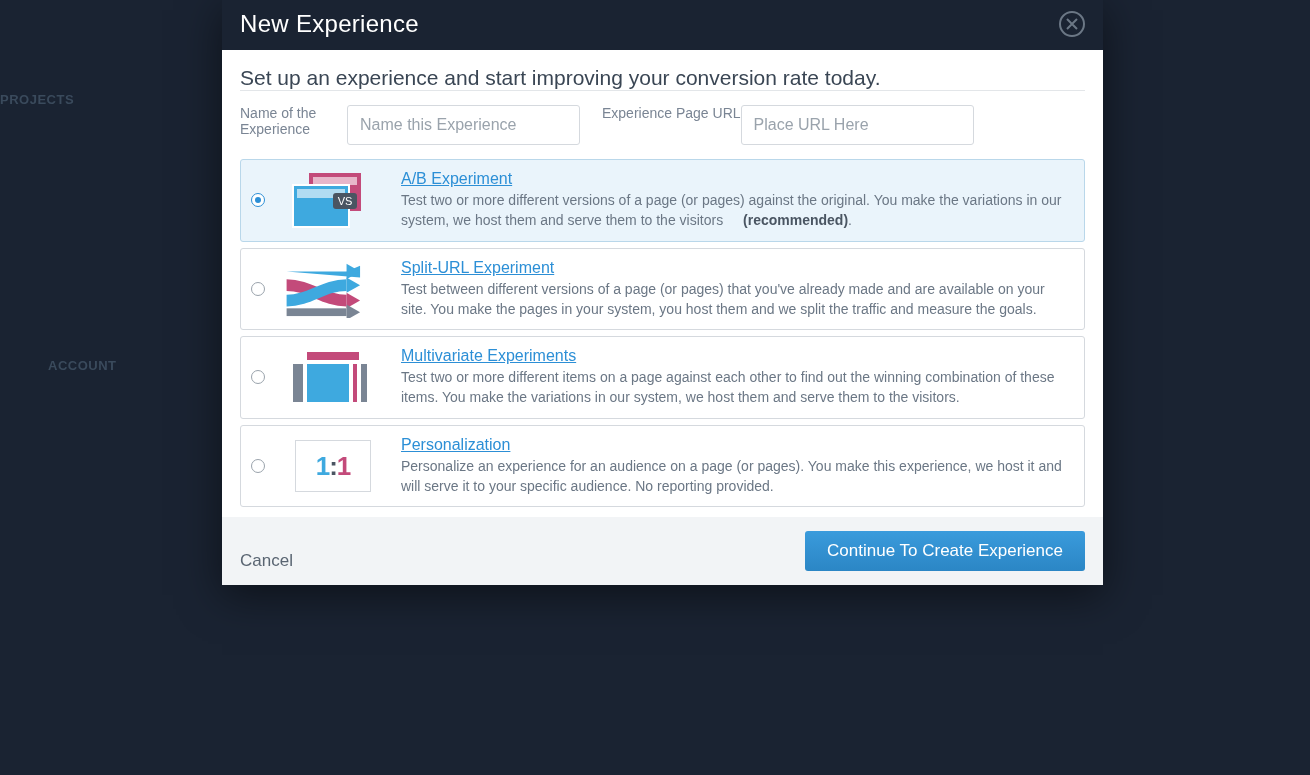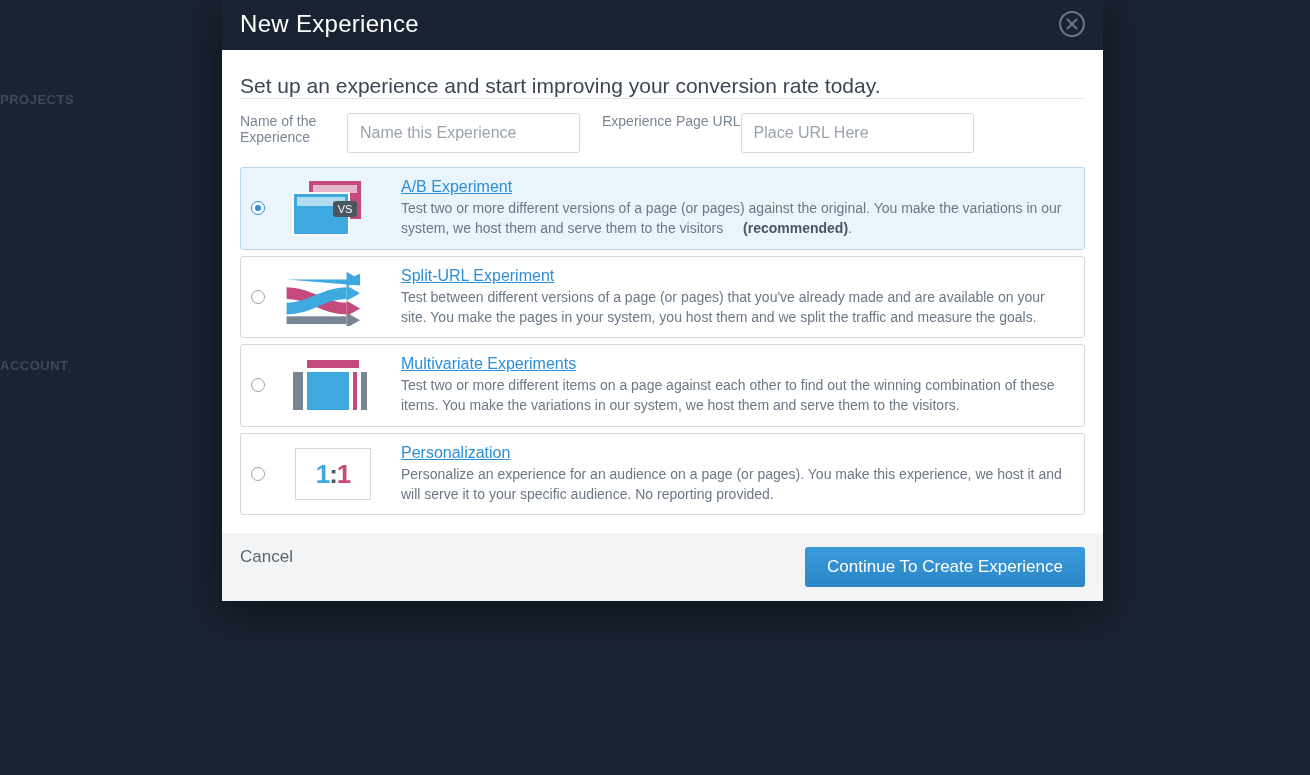--- a/index.html
+++ b/index.html
@@ -25,21 +25,20 @@
   }
   .modal {
     position: absolute;
     left: 222px;
     top: 0;
     width: 881px;
     background: #fff;
     display: flex;
     flex-direction: column;
     box-shadow: 0 10px 40px rgba(0,0,0,0.5);
-    gap: 8px;
   }
   .modal-header {
     background: #1a2332;
     color: #fff;
     padding: 10px 18px 12px 18px;
     display: flex;
     align-items: center;
     justify-content: space-between;
   }
   .modal-title {
@@ -148,21 +147,21 @@
   .opt-desc {
     font-size: 14px;
     color: #6b7785;
     line-height: 1.45;
   }
   .opt-desc strong { color: #4a5562; font-weight: 700; margin-left: 16px; }
   .modal-footer {
     background: #f2f4f6;
     padding: 14px 18px;
     display: flex;
-    align-items: flex-start;
+    align-items: flex-end;
     justify-content: space-between;
   }
   .cancel-btn {
     color: #5a6572;
     font-size: 17px;
     cursor: pointer;
     background: none;
     border: none;
     font-family: inherit;
   }
@@ -186,21 +185,21 @@
     font-size: 26px; font-weight: 700; letter-spacing: -1px;
   }
   .personal-box .c1 { color: #3ea9df; }
   .personal-box .c2 { color: #c34a7a; }
 </style>
 </head>
 <body>
 
 <div class="backdrop">
   <div class="bg-hint" style="left:0; top:92px;">PROJECTS</div>
-  <div class="bg-hint" style="left:0; top:358px;">ACCOUNT</div>
+  <div class="bg-hint" style="left:0; top:358px;padding-left:48px;">ACCOUNT</div>
 </div>
 
 <div class="modal">
 
   <div class="modal-header">
     <div class="modal-title">New Experience</div>
     <div class="close-btn">
       <svg width="12" height="12" viewBox="0 0 12 12">
           <path d="M1 1 L11 11 M11 1 L1 11" stroke="#6b7785" stroke-width="2" fill="none"></path>
         </svg>

